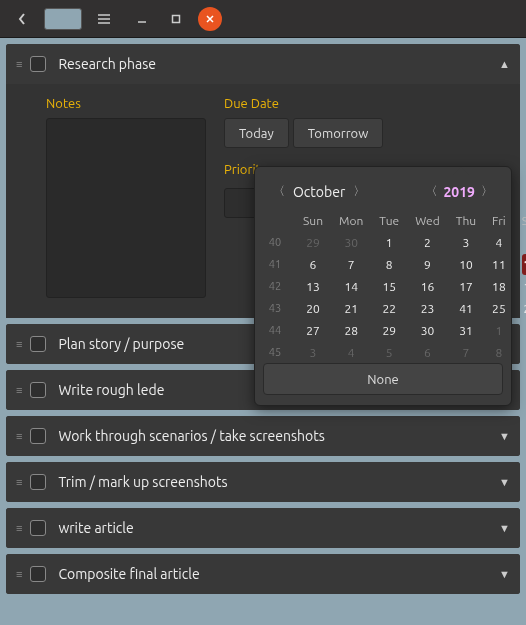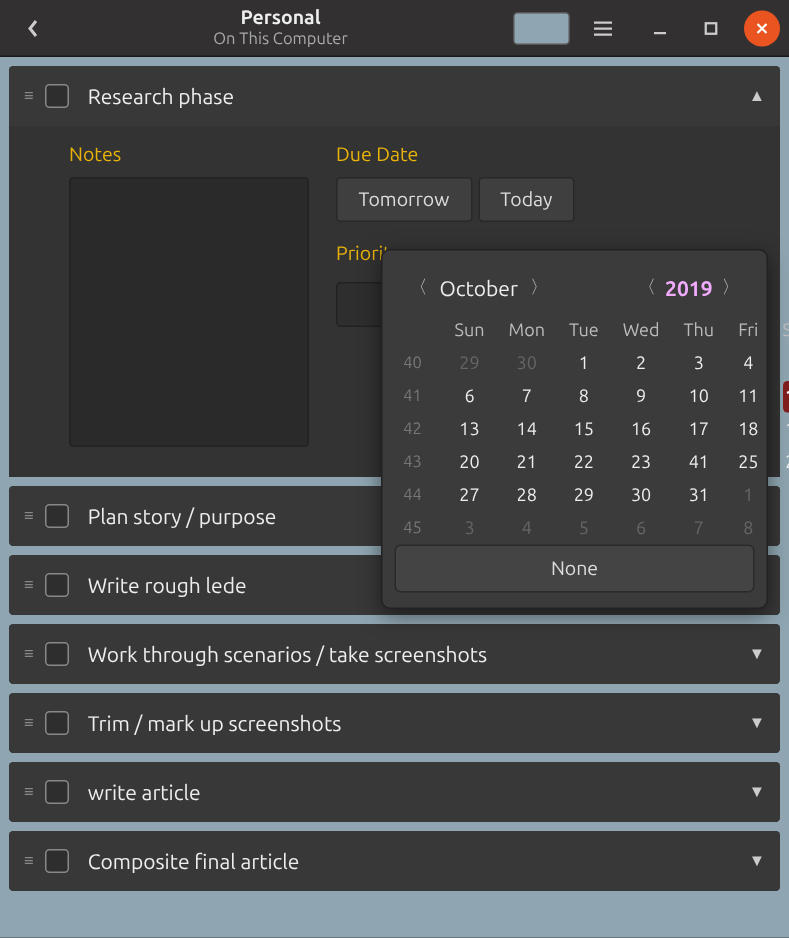--- a/index.html
+++ b/index.html
@@ -54,24 +54,20 @@
 </style>
 </head>
 <body>
 
 <div class="titlebar">
   <div class="tb-btn">
     <svg width="10" height="14" viewBox="0 0 10 14">
         <path d="M7 2 L3 7 L7 12" stroke="#ccc" stroke-width="2" fill="none"></path>
       </svg>
   </div>
-  <div class="tb-title">
-    <div class="main">Personal</div>
-    <div class="sub">On This Computer</div>
-  </div>
   <div class="tb-color"></div>
   <div class="tb-btn">
     <svg width="14" height="12" viewBox="0 0 14 12">
         <path d="M1 2h12M1 6h12M1 10h12" stroke="#ccc" stroke-width="1.5"></path>
       </svg>
   </div>
   <div class="win-ctrl win-min">
     <svg width="10" height="10" viewBox="0 0 10 10">
         <path d="M1 8h8" stroke="#ccc" stroke-width="1.5"></path>
       </svg>
@@ -98,22 +94,22 @@
       <span class="expand-ic">▲</span>
     </div>
     <div class="task-body">
       <div class="col">
         <div class="sec-label">Notes</div>
         <div class="notes-area"></div>
       </div>
       <div class="col">
         <div class="sec-label">Due Date</div>
         <div class="due-row">
+          <button class="due-btn">Today</button>
           <button class="due-btn">Tomorrow</button>
-          <button class="due-btn">Today</button>
         </div>
         <div class="sec-label prio-label">Priority</div>
         <div class="prio-box"></div>
       </div>
     </div>
   </div>
 
   <div id="task-container">
       <div class="task">
         <div class="task-header">

